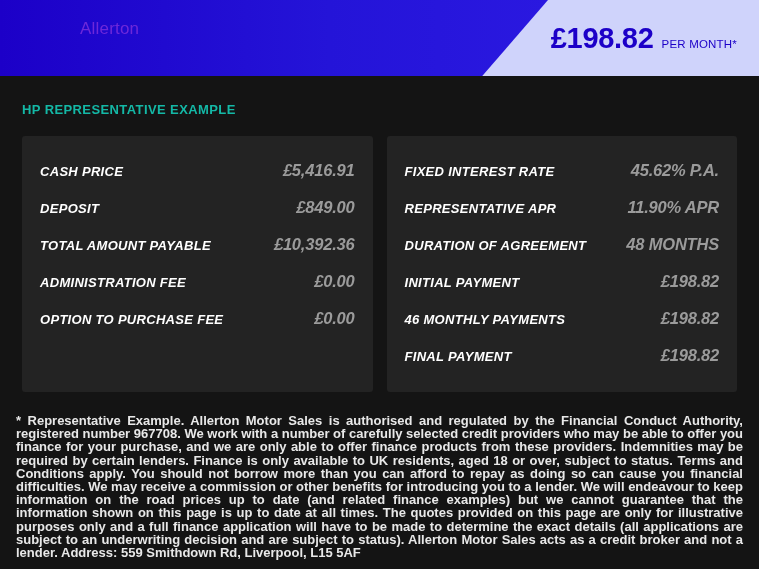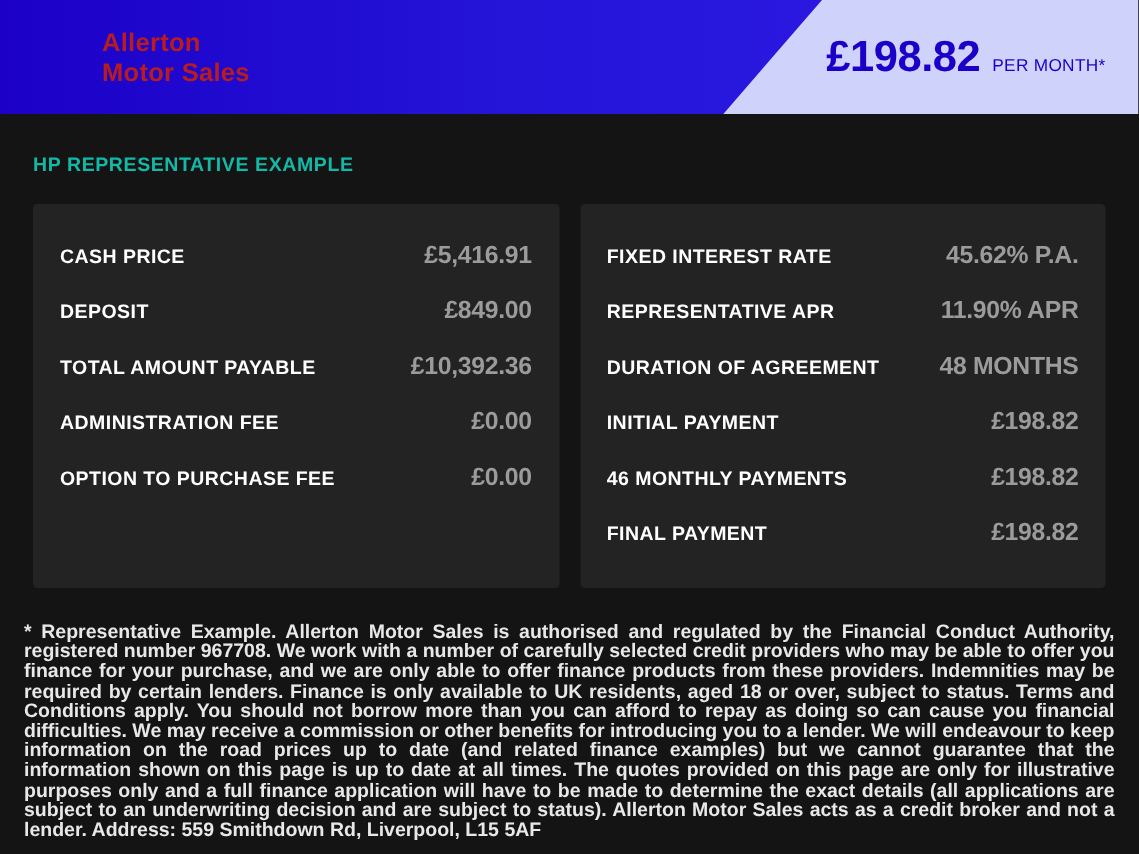--- a/index.html
+++ b/index.html
@@ -28,27 +28,27 @@
     position: absolute;
     left: 0;
     top: 0;
     width: 548px;
     height: 76px;
     background: linear-gradient(90deg, #1c00c8 0%, #2414d8 60%, #2a18e0 100%);
     clip-path: polygon(0 0, 100% 0, 88% 100%, 0 100%);
   }
   .brand {
     position: absolute;
-    left: 68px;
+    left: 80px;
     top: 19px;
     font-size: 17px;
-    font-weight: bold;
+    font-weight: normal;
     line-height: 20px;
     letter-spacing: 0.2px;
-    color: #b91c1c;
+    color: #6d28d9;
   }
   .price-wrap {
     position: absolute;
     right: 22px;
     top: 22px;
     display: flex;
     align-items: baseline;
     gap: 8px;
   }
   .price-amount {
@@ -71,20 +71,21 @@
     font-weight: bold;
     letter-spacing: 0.4px;
     color: #14b8a6;
   }
 
   
   .panels {
     display: flex;
     gap: 14px;
     padding: 19px 22px 0 22px;
+    font-style: italic;
   }
   .panel {
     flex: 1 1 0;
     background: #232323;
     border-radius: 3px;
     padding: 16px 18px 18px 18px;
   }
   .row {
     display: flex;
     align-items: baseline;
@@ -116,21 +117,20 @@
     text-align: justify;
   }
 </style>
 </head>
 <body>
 
 <div class="header">
   <div class="header-blue"></div>
   <div class="brand">
     <div>Allerton</div>
-    <div>Motor Sales</div>
   </div>
   <div class="price-wrap">
     <span class="price-amount">£198.82</span>
     <span class="price-suffix">PER MONTH*</span>
   </div>
 </div>
 
 <div class="section-title">HP REPRESENTATIVE EXAMPLE</div>
 
 <div class="panels">

